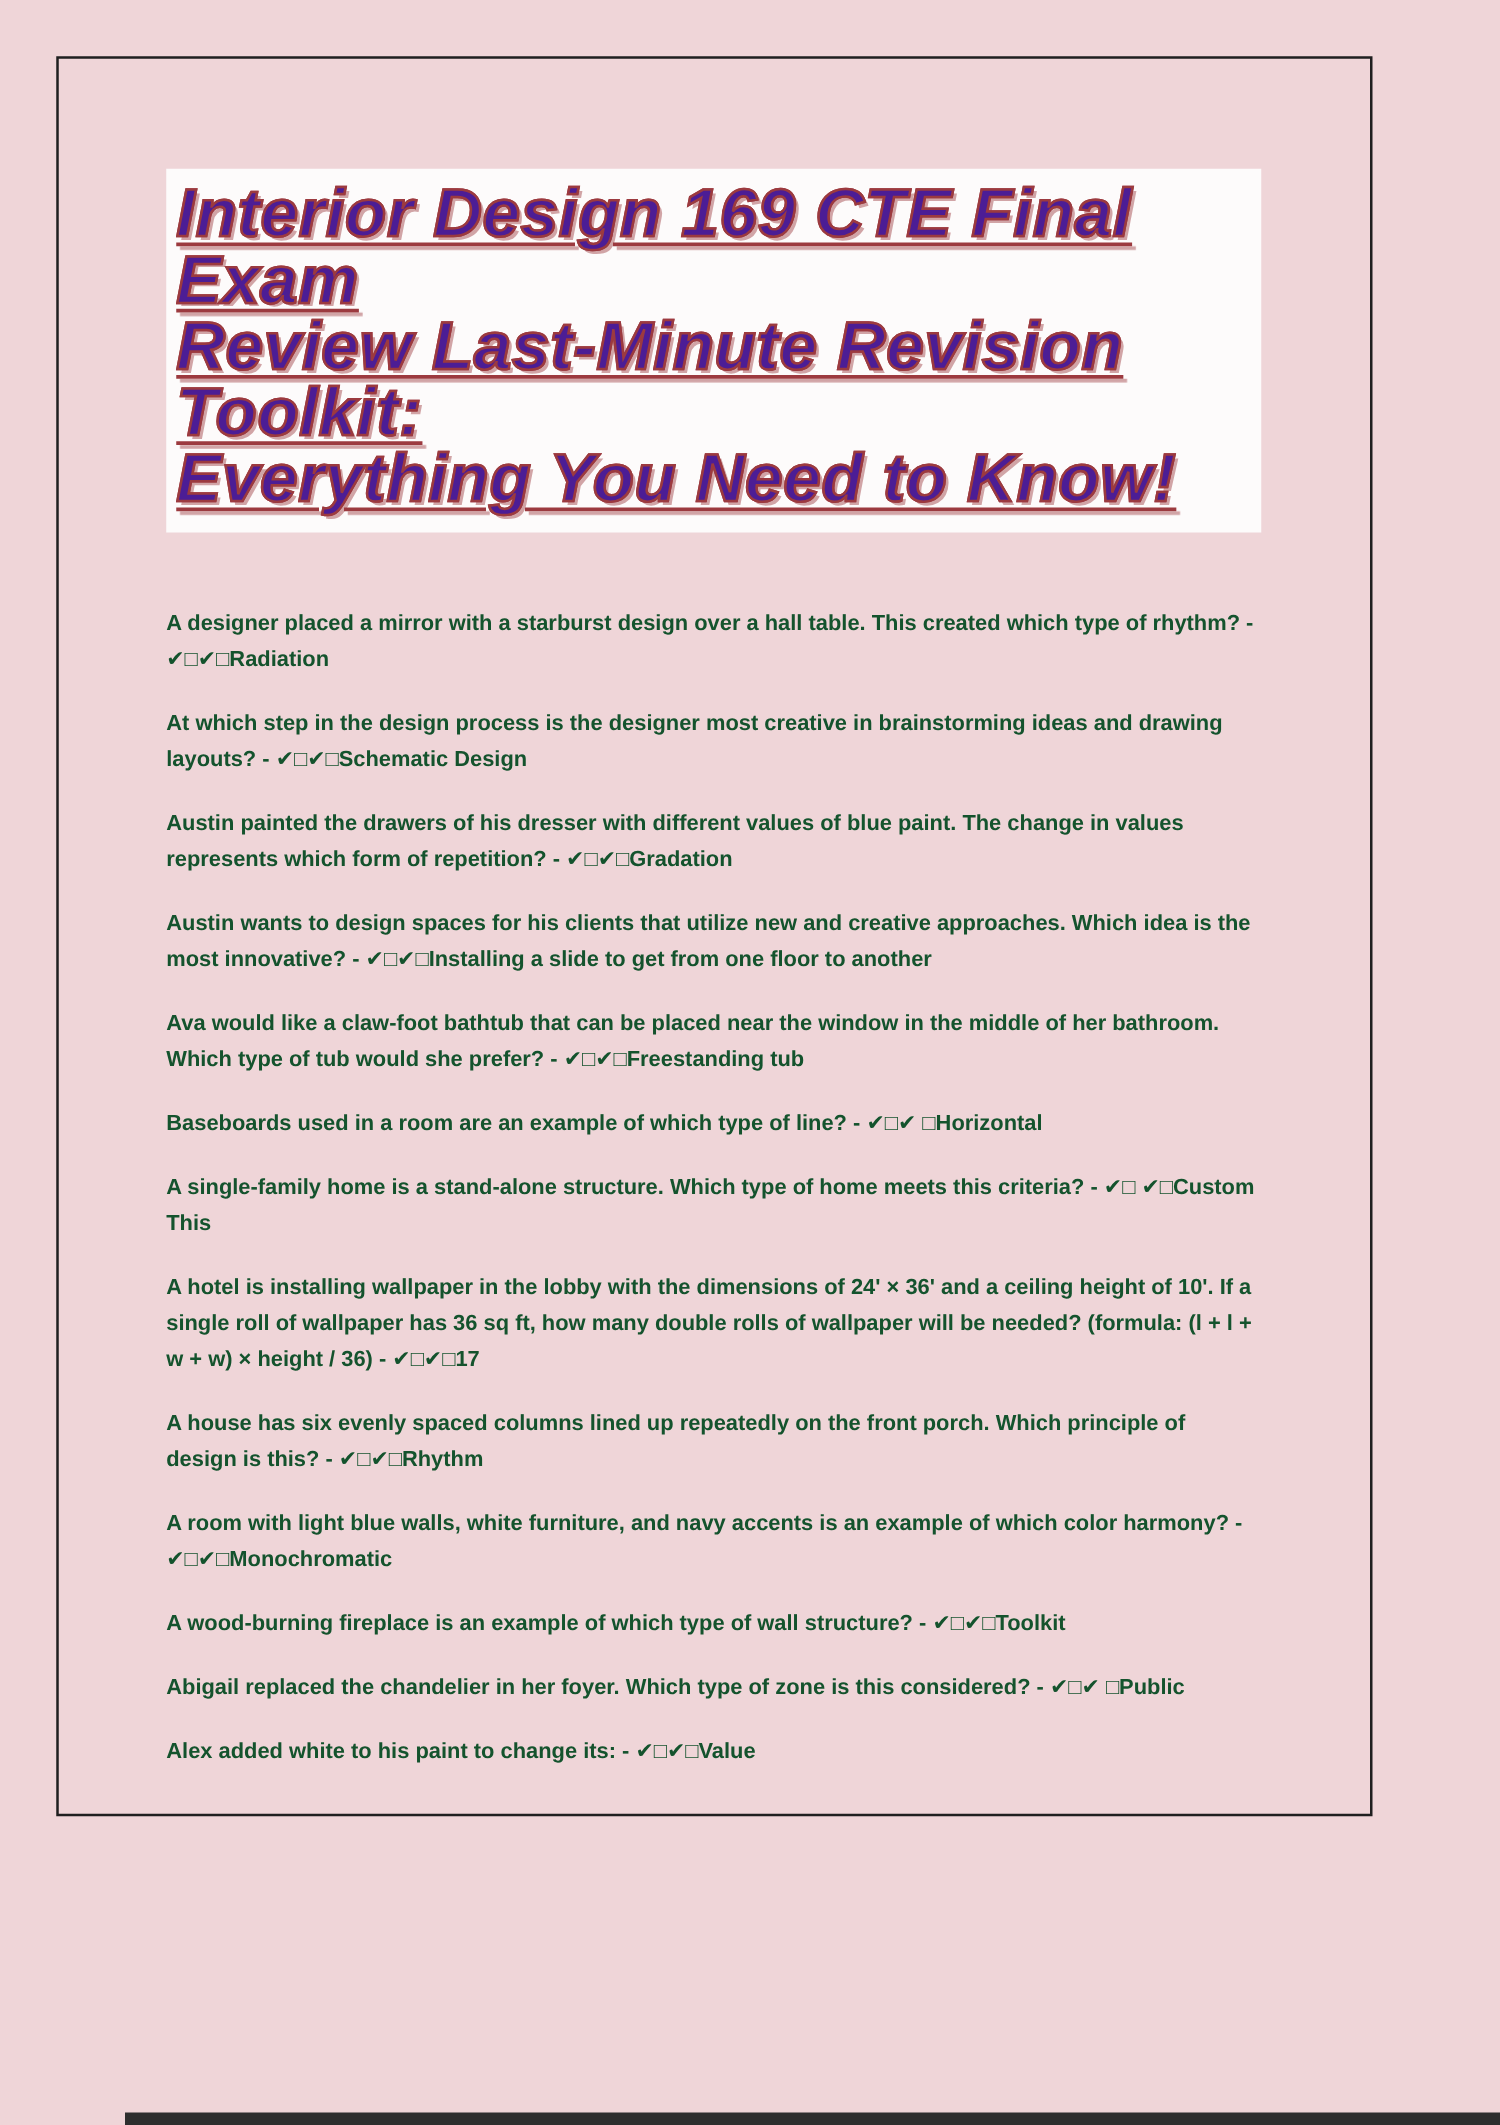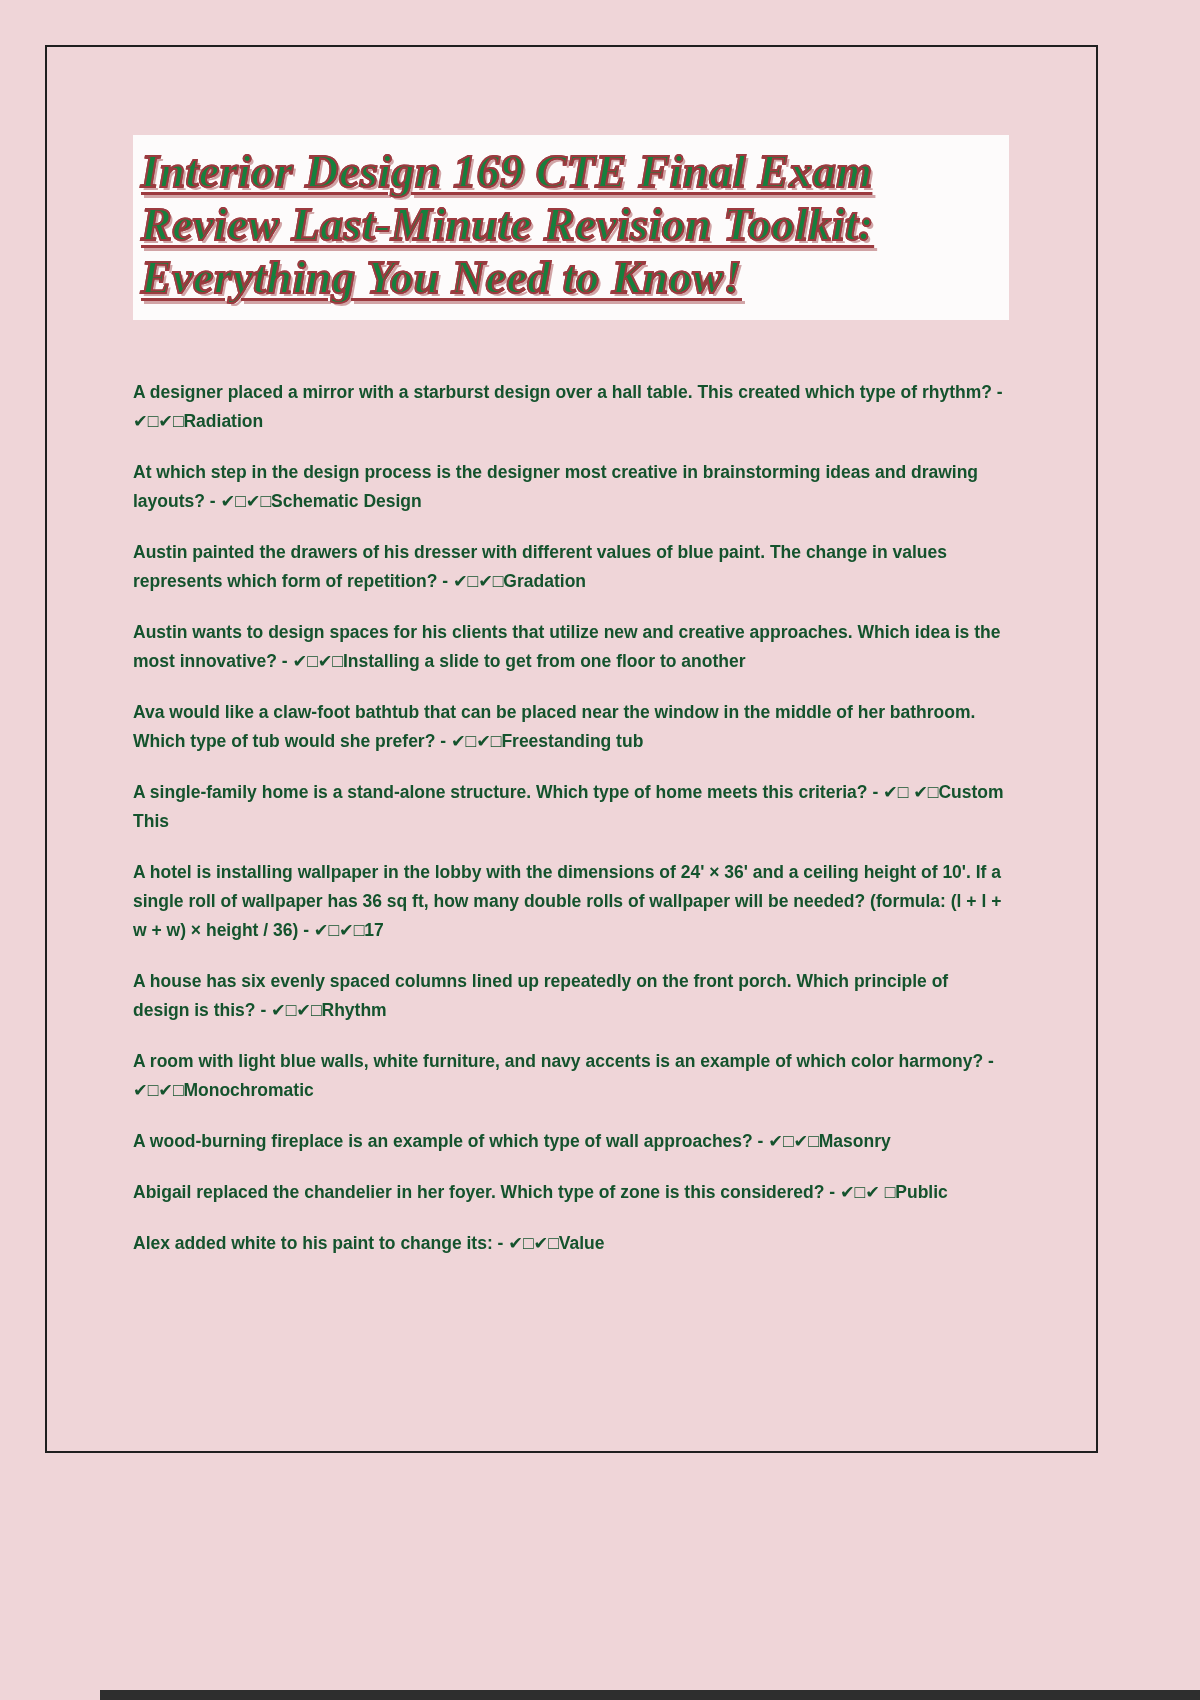--- a/index.html
+++ b/index.html
@@ -30,27 +30,27 @@
     top: 88px;
     width: 876px;
   }
   .title-block {
     background: #fdfbfb;
     padding: 10px 16px 16px 8px;
     margin-bottom: 52px;
   }
   .title-line {
     margin: 0;
-    font-family: Liberation Serif, serif;
-    font-size: 46px;
+    font-family: Liberation Sans, sans-serif;
+    font-size: 54px;
     line-height: 53px;
     font-weight: bold;
     font-style: italic;
     letter-spacing: 0.5px;
-    color: #15803d;
+    color: #4c1d95;
     -webkit-text-stroke: 2px #9c3a3f;
     text-shadow: 3px 3px 0 rgba(156, 58, 63, 0.45);
     text-decoration: underline;
     text-decoration-color: #9c3a3f;
     text-decoration-thickness: 3px;
     text-underline-offset: 5px;
   }
   .questions {
     margin-top: 58px;
   }
@@ -82,25 +82,26 @@
       <h1 class="title-line">Review Last-Minute Revision Toolkit:</h1>
       <h1 class="title-line">Everything You Need to Know!</h1>
     </div>
 
     <div class="questions">
       <p class="q">A designer placed a mirror with a starburst design over a hall table. This created which type of rhythm? - ✔□✔□Radiation</p>
       <p class="q">At which step in the design process is the designer most creative in brainstorming ideas and drawing layouts? - ✔□✔□Schematic Design</p>
       <p class="q">Austin painted the drawers of his dresser with different values of blue paint. The change in values represents which form of repetition? - ✔□✔□Gradation</p>
       <p class="q">Austin wants to design spaces for his clients that utilize new and creative approaches. Which idea is the most innovative? - ✔□✔□Installing a slide to get from one floor to another</p>
       <p class="q">Ava would like a claw-foot bathtub that can be placed near the window in the middle of her bathroom. Which type of tub would she prefer? - ✔□✔□Freestanding tub</p>
+      <p class="q">Baseboards used in a room are an example of which type of line? - ✔□✔ □Horizontal</p>
       <p class="q">A single-family home is a stand-alone structure. Which type of home meets this criteria? - ✔□ ✔□Custom This</p>
       <p class="q">A hotel is installing wallpaper in the lobby with the dimensions of 24' × 36' and a ceiling height of 10'. If a single roll of wallpaper has 36 sq ft, how many double rolls of wallpaper will be needed? (formula: (l + l + w + w) × height / 36) - ✔□✔□17</p>
       <p class="q">A house has six evenly spaced columns lined up repeatedly on the front porch. Which principle of design is this? - ✔□✔□Rhythm</p>
       <p class="q">A room with light blue walls, white furniture, and navy accents is an example of which color harmony? - ✔□✔□Monochromatic</p>
-      <p class="q">A wood-burning fireplace is an example of which type of wall approaches? - ✔□✔□Masonry</p>
+      <p class="q">A wood-burning fireplace is an example of which type of wall structure? - ✔□✔□Toolkit</p>
       <p class="q">Abigail replaced the chandelier in her foyer. Which type of zone is this considered? - ✔□✔ □Public</p>
       <p class="q">Alex added white to his paint to change its: - ✔□✔□Value</p>
     </div>
 
   </div>
 </div>
 
 <div class="bottom-bar"></div>
 
 </body></html>

